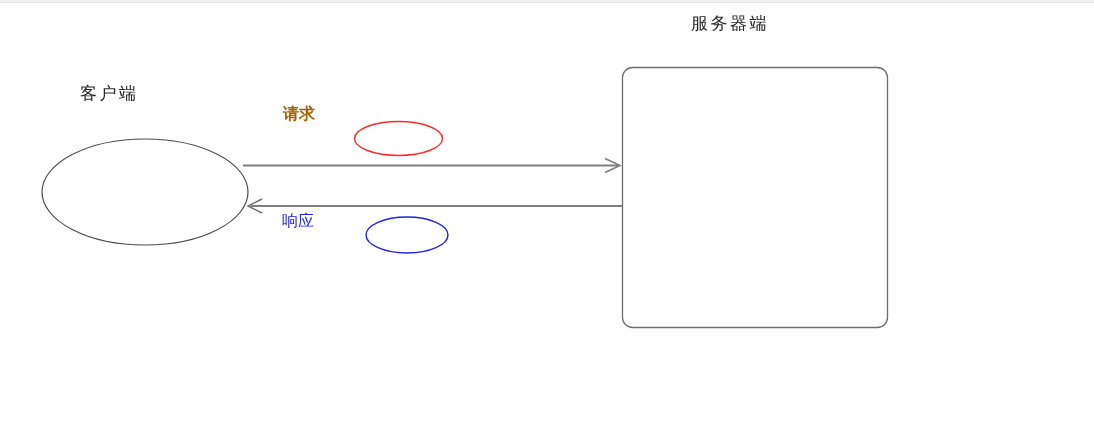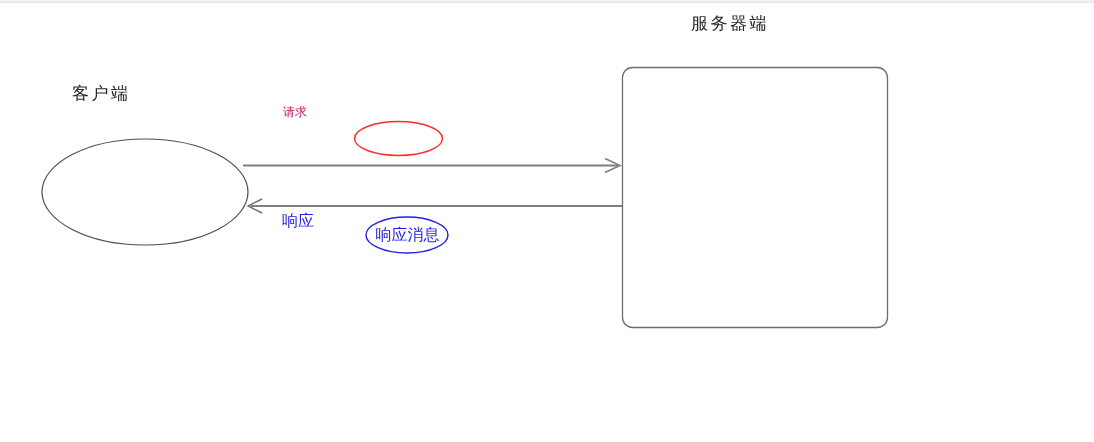--- a/index.html
+++ b/index.html
@@ -29,28 +29,29 @@
   }
   .label {
     position: absolute;
     color: #262626;
     font-size: 17px;
     letter-spacing: 2.5px;
     line-height: 1;
     white-space: nowrap;
   }
   .server-label { left: 691px; top: 15px; }
-  .client-label { left: 72px;  top: 85px; }
+  .client-label { left: 80px;  top: 85px; }
   .request-label {
     position: absolute;
     left: 283px; top: 106px;
-    color: #be185d;
-    font-size: 12px;
+    color: #a16207;
+    font-size: 16px;
     line-height: 1;
     white-space: nowrap;
+    font-weight: bold;
   }
   .response-label {
     position: absolute;
     left: 282px; top: 213px;
     color: #2222e6;
     font-size: 16px;
     line-height: 1;
     white-space: nowrap;
   }
   .msg {
@@ -112,16 +113,15 @@
 
   <div class="label server-label">服务器端</div>
 
   <div class="label client-label">客户端</div>
 
   <div class="request-label">请求</div>
 
 
   <div class="response-label">响应</div>
 
-  <div class="msg response-msg">响应消息</div>
 
 
 </div>
 
 </body></html>

